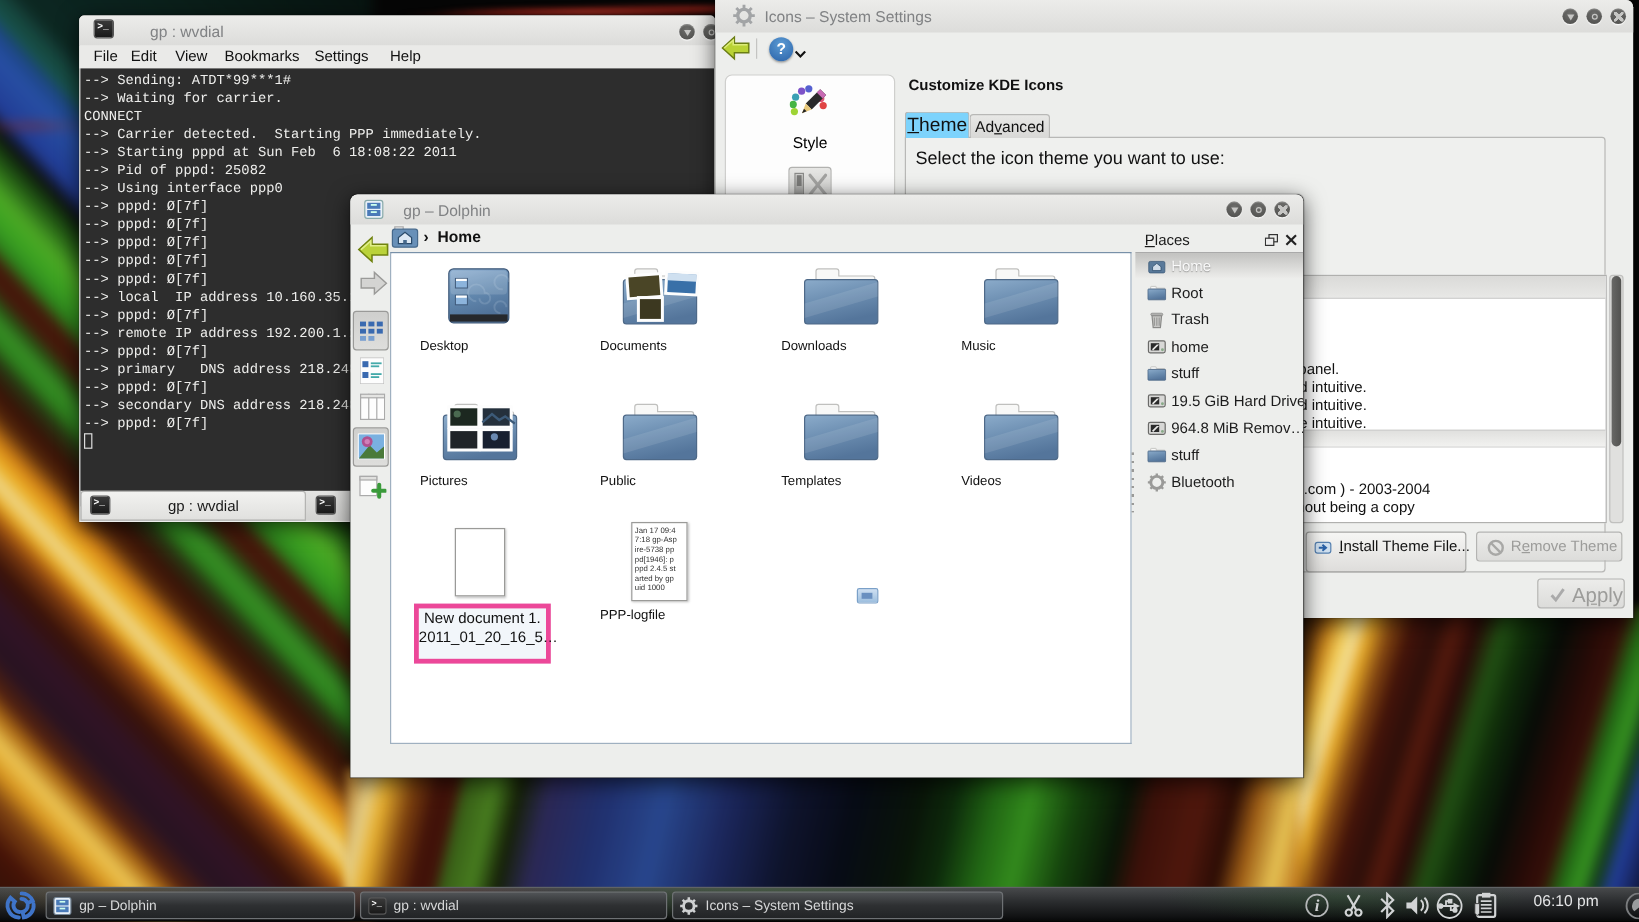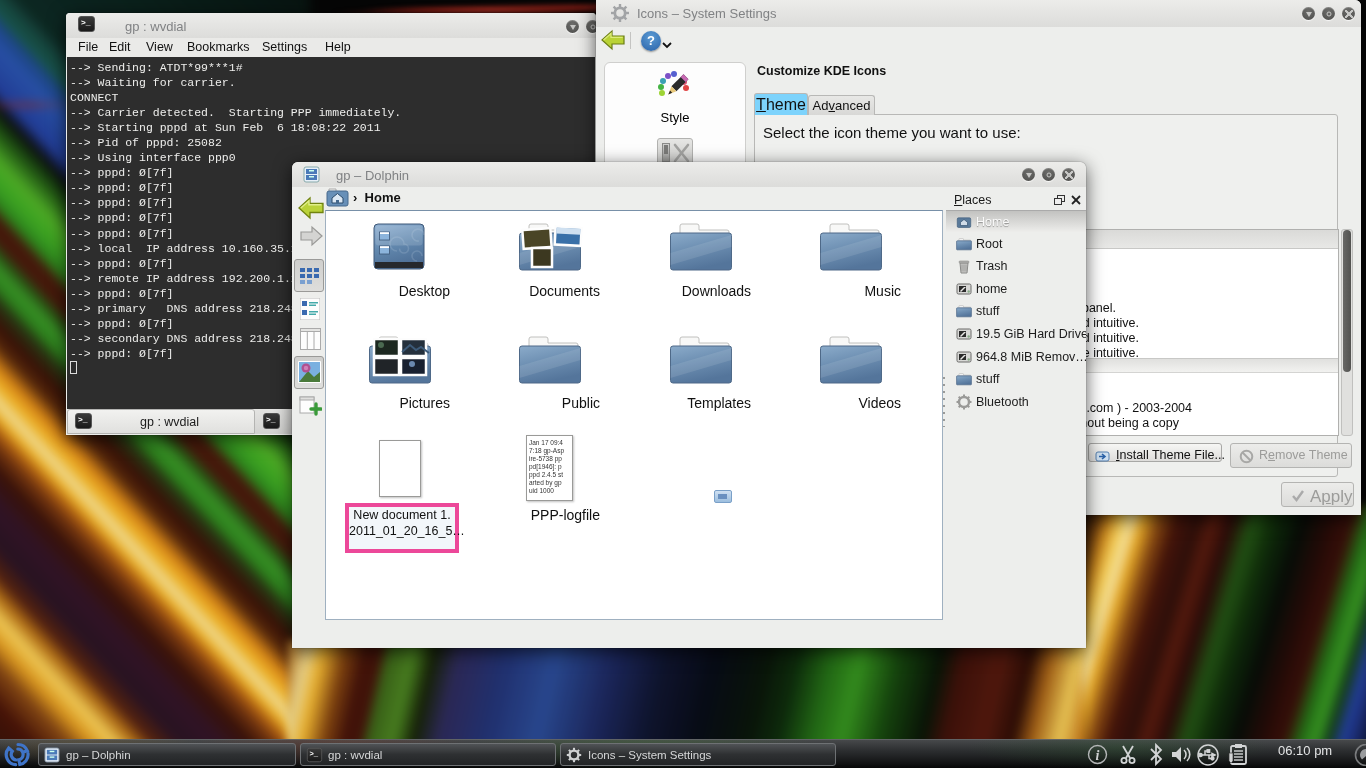--- a/index.html
+++ b/index.html
@@ -68,21 +68,21 @@
 
 #dolphin { left:292px; top:162px; width:794px; height:486px; border-radius:6px 6px 0 0; }
 #dolphin .tbar { height:25px; border-radius:6px 6px 0 0; }
 .view { position:absolute; left:33px; top:48px; width:618px; height:410px; background:#fff; border:1px solid #9fb0c0; border-top-color:#7890a8; }
 .places { position:absolute; left:654px; top:28px; width:140px; height:430px; overflow:hidden; }
 .prow { position:absolute; left:0; width:140px; height:22px; font-size:12.5px; color:#1c1c1c; }
 .prow span { position:absolute; left:30px; top:4px; white-space:nowrap; }
 .prow svg { position:absolute; left:10px; top:3px; }
 .statusbar { position:absolute; left:0; bottom:0; width:100%; height:27px; font-size:12px; color:#2a2a2a; }
 
-.ilabel { position:absolute; font-size:14px; color:#111; text-align:right; }
+.ilabel { position:absolute; font-size:11px; color:#111; text-align:left; }
 
 #panel { position:absolute; left:0; top:739px; width:1366px; height:29px;
   background:linear-gradient(#47494b, #2b2d2f 40%, #111213 85%, #060707); border-top:1px solid #606365; }
 .task { position:absolute; top:3px; height:23px; border:1px solid #6e7174; border-radius:3px;
   background:linear-gradient(#505356, #2e3032 50%, #222426); color:#d6d7d8; font-size:11.5px; }
 .task .ti { position:absolute; left:5px; top:3px; }
 .task .tt { position:absolute; left:27px; top:5px; white-space:nowrap; }
 </style></head>
 <body>
 <div id="wall">
@@ -225,21 +225,21 @@
     <div style="position:absolute;right:199px;top:116px;font-size:12.5px;color:#111;white-space:nowrap;">An icon theme designed to be intuitive.</div>
     <div style="position:absolute;left:0;top:128px;width:100%;height:15px;background:linear-gradient(#e0e0de,#f2f2f0);border-top:1px solid #c8c8c6;border-bottom:1px solid #d4d4d2;"></div>
     <div style="position:absolute;right:146px;top:171px;font-size:12.5px;color:#111;white-space:nowrap;">Everaldo Coelho ( www.everaldo.com ) - 2003-2004</div>
     <div style="position:absolute;right:159px;top:186px;font-size:12.5px;color:#111;white-space:nowrap;">inspired by Mac OS X without being a copy</div>
   </div>
 
   <div class="abs" style="left:745px;top:229px;width:12px;height:207px;background:#e0e0de;border:1px solid #c0c0be;border-radius:3px;">
     <div style="position:absolute;left:1px;top:0px;width:8px;height:142px;background:linear-gradient(90deg,#686866,#525250);border-radius:4px;"></div>
   </div>
 
-  <div class="abs" style="left:492px;top:443px;width:134px;height:19px;background:linear-gradient(#f6f6f4,#dedddb);border:1px solid #a8a8a6;border-radius:3px;font-size:12.5px;color:#111;white-space:nowrap;">
+  <div class="abs" style="left:492px;top:443px;width:134px;height:34px;background:linear-gradient(#f6f6f4,#dedddb);border:1px solid #a8a8a6;border-radius:3px;font-size:12.5px;color:#111;white-space:nowrap;">
     <svg style="position:absolute;left:6px;top:5px;" width="15" height="15" viewBox="0 0 15 15">
         <rect x="1" y="3" width="13" height="9" rx="2" fill="#cfe0f0" stroke="#5580b0"></rect>
         <path d="M4,7.5 h5 M7,5 l3,2.5 l-3,2.5" stroke="#2a62a8" stroke-width="1.6" fill="none"></path>
       </svg>
     <span style="position:absolute;left:27px;top:4px;"><span style="text-decoration:underline">I</span>nstall Theme File...</span>
   </div>
   <div class="abs" style="left:634px;top:443px;width:122px;height:25px;background:linear-gradient(#ececea,#dcdcda);border:1px solid #b4b4b2;border-radius:3px;font-size:12.5px;color:#9c9c9a;white-space:nowrap;">
     <svg style="position:absolute;left:8px;top:5px;" width="15" height="15" viewBox="0 0 15 15">
         <circle cx="7.5" cy="7.5" r="5.8" fill="none" stroke="#a8a8a6" stroke-width="2"></circle>
         <line x1="3.5" y1="3.5" x2="11.5" y2="11.5" stroke="#a8a8a6" stroke-width="2"></line>

